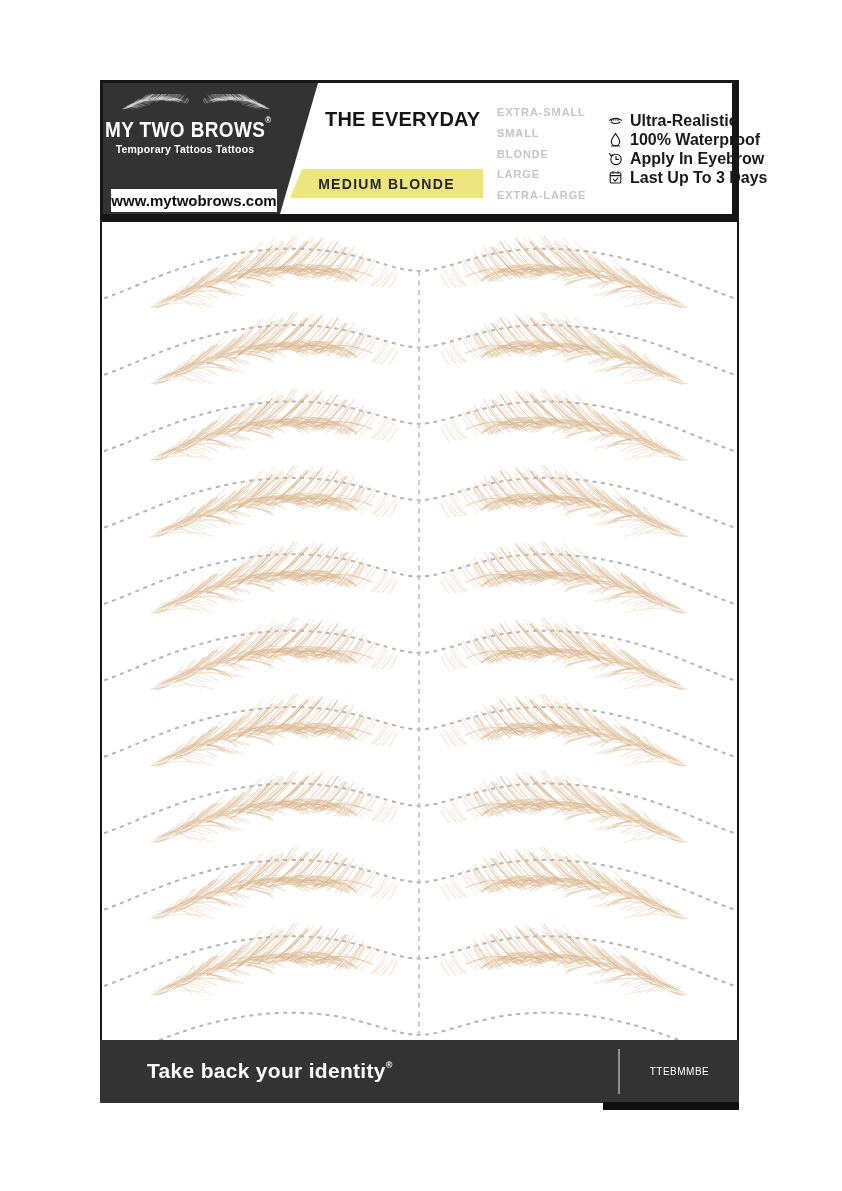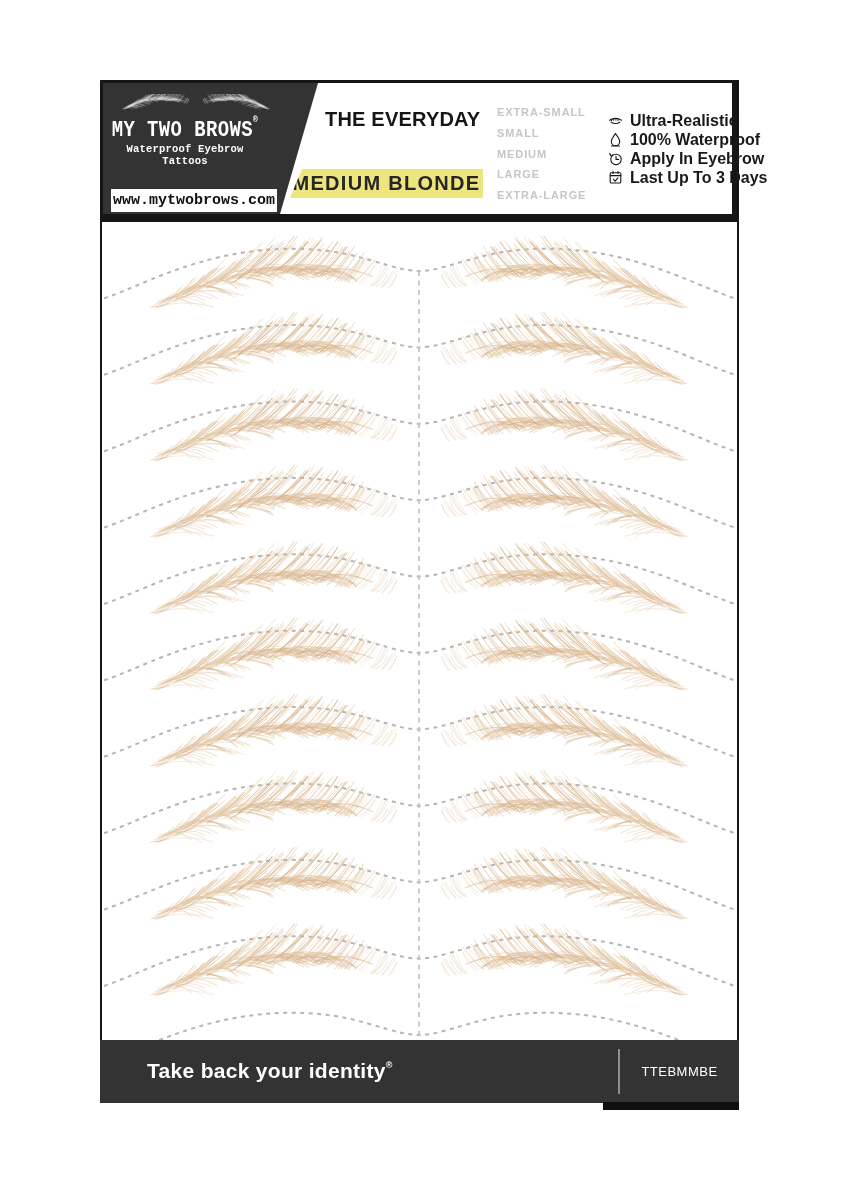--- a/index.html
+++ b/index.html
@@ -5,36 +5,36 @@
   * { margin:0; padding:0; box-sizing:border-box; }
   html,body { background:#ffffff; }
   body { font-family:"Liberation Sans","DejaVu Sans",sans-serif; }
   .page { position:relative; width:842px; height:1191px; background:#fff; overflow:hidden; }
   .plate { position:absolute; left:100px; top:80px; width:639px; height:1030px; }
 
   
   .header { position:absolute; left:0; top:0; width:639px; height:142px; background:#fff;
             border:3px solid var(--border-black,#161616); border-right-width:7px; border-bottom-width:8px; }
   .logo-panel { position:absolute; left:0; top:0; bottom:0; width:228px; background:var(--panel-dark,#333);
-                clip-path:polygon(0 0,215px 0,177px 100%,0 100%); color:#fff;font-family:Liberation Mono, monospace; }
+                clip-path:polygon(0 0,215px 0,177px 100%,0 100%); color:#fff; }
   .logo-brows { position:absolute; left:14px; top:11px; }
   .brand-name { position:absolute; left:0; top:32px; width:186px; text-align:center; white-space:nowrap;
                 font-size:22px; font-weight:700; letter-spacing:.5px; transform:scale(.86,1); transform-origin:14px 0; }
   .brand-name sup { font-size:9px; vertical-align:14px; }
   .brand-tagline { position:absolute; left:0; top:60px; width:164px; text-align:center;
                    font-size:10.5px; font-weight:700; letter-spacing:.2px; }
   .www-box { position:absolute; left:8px; top:106px; width:166px; height:23px; background:#fff; color:#111;
              display:flex; align-items:center; justify-content:center; font-size:15px; font-weight:700; }
   .title-block { position:absolute; left:222px; top:25px; color:#161616; font-weight:700;
                  font-size:20px; line-height:23px; letter-spacing:.2px; }
   .title-block sup { font-size:9px; vertical-align:9px; }
   .badge { position:absolute; left:187px; top:86px; width:193px; height:29px; background:var(--badge-yellow,#ede67e);
            clip-path:polygon(12px 0,100% 0,100% 100%,0 100%);
            display:flex; align-items:center; justify-content:center;
-           font-size:20px; font-weight:800; letter-spacing:1.3px; color:#262626; }
+           font-size:14px; font-weight:800; letter-spacing:1.3px; color:#262626; }
   .sizes { position:absolute; left:394px; top:19px; list-style:none; }
   .sizes li { font-size:11px; font-weight:600; letter-spacing:.9px; color:var(--size-label-gray,#c6c6c6);
               line-height:20.8px; white-space:nowrap; }
   .features { position:absolute; left:505px; top:28px; }
   .feature-row { display:flex; align-items:center; height:19px; }
   .feature-row svg { flex:0 0 15px; margin-right:7px; }
   .feature-label { font-size:16px; font-weight:600; color:var(--feature-text,#191919); white-space:nowrap; }
 
   
   .sheet { position:absolute; left:0; top:142px; width:639px; height:818px; background:#fff;
@@ -44,21 +44,21 @@
   .cut-mid { fill:none; stroke:#c3c3c3; stroke-width:1.7; stroke-dasharray:5 4.5; }
 
   
   .footer { position:absolute; left:0; top:960px; width:639px; height:70px; }
   .footer-bar { position:absolute; left:0; top:0; width:639px; height:63px; background:var(--panel-dark,#333);padding-left:20px; }
   .slogan { position:absolute; left:47px; top:50%; transform:translateY(-54%); color:#fff;
             font-size:21px; font-weight:700; letter-spacing:.3px; white-space:nowrap; }
   .slogan sup { font-size:9px; vertical-align:10px; }
   .footer-divider { position:absolute; left:518px; top:9px; width:2px; height:45px; background:#8f8f8f; }
   .sku { position:absolute; left:520px; top:0; width:119px; height:63px; display:flex; align-items:center; justify-content:center;
-         color:#fff; font-size:13px; font-weight:500; letter-spacing:.5px; }
+         color:#fff; font-size:10px; font-weight:500; letter-spacing:.5px; }
   .footer-shadow { position:absolute; right:0; top:62px; width:136px; height:8px; background:#0f0f0f; }
 
   .defs-holder { position:absolute; width:0; height:0; overflow:hidden; }
 </style>
 </head>
 <body>
 
 <svg class="defs-holder" id="brow-defs" aria-hidden="true">
     <defs>
       <g id="brow" fill="none" stroke-linecap="round">
@@ -441,34 +441,34 @@
 <div class="page">
   <div class="plate">
 
     <div class="header">
       <div class="logo-panel">
         <svg class="logo-brows" width="158" height="18" viewBox="0 0 158 18">
           <use href="#brow-white" transform="translate(4,0.5) scale(0.27)"></use>
           <use href="#brow-white" transform="translate(154,0.5) scale(-0.27,0.27)"></use>
         </svg>
         <div class="brand-name"><span>MY TWO BROWS</span><sup>®</sup></div>
-        <div class="brand-tagline">Waterproof Eyebrow Tattoos</div>
+        <div class="brand-tagline">Temporary Tattoos Tattoos</div>
         <div class="www-box">www.mytwobrows.com</div>
       </div>
 
       <div class="title-block">
         <div>THE EVERYDAY</div>
       </div>
 
       <div class="badge">MEDIUM BLONDE</div>
 
       <ul class="sizes">
         <li>EXTRA-SMALL</li>
         <li>SMALL</li>
-        <li>MEDIUM</li>
+        <li>BLONDE</li>
         <li>LARGE</li>
         <li>EXTRA-LARGE</li>
       </ul>
 
       <div class="features">
         <div class="feature-row">
           <svg width="15" height="15" viewBox="0 0 15 15" fill="none" stroke="#1a1a1a" stroke-width="1.1" stroke-linecap="round">
             <path d="M1.5,7.2 Q7.5,3.2 13.5,7.2"></path>
             <path d="M3.2,9.2 Q7.5,11.8 11.8,9.2"></path>
             <path d="M4.2,6.2 l-0.9,1.6 M6.2,5.4 l-0.7,1.7 M8.2,5.3 l-0.4,1.7 M10.2,5.8 l-0.2,1.6"></path>

